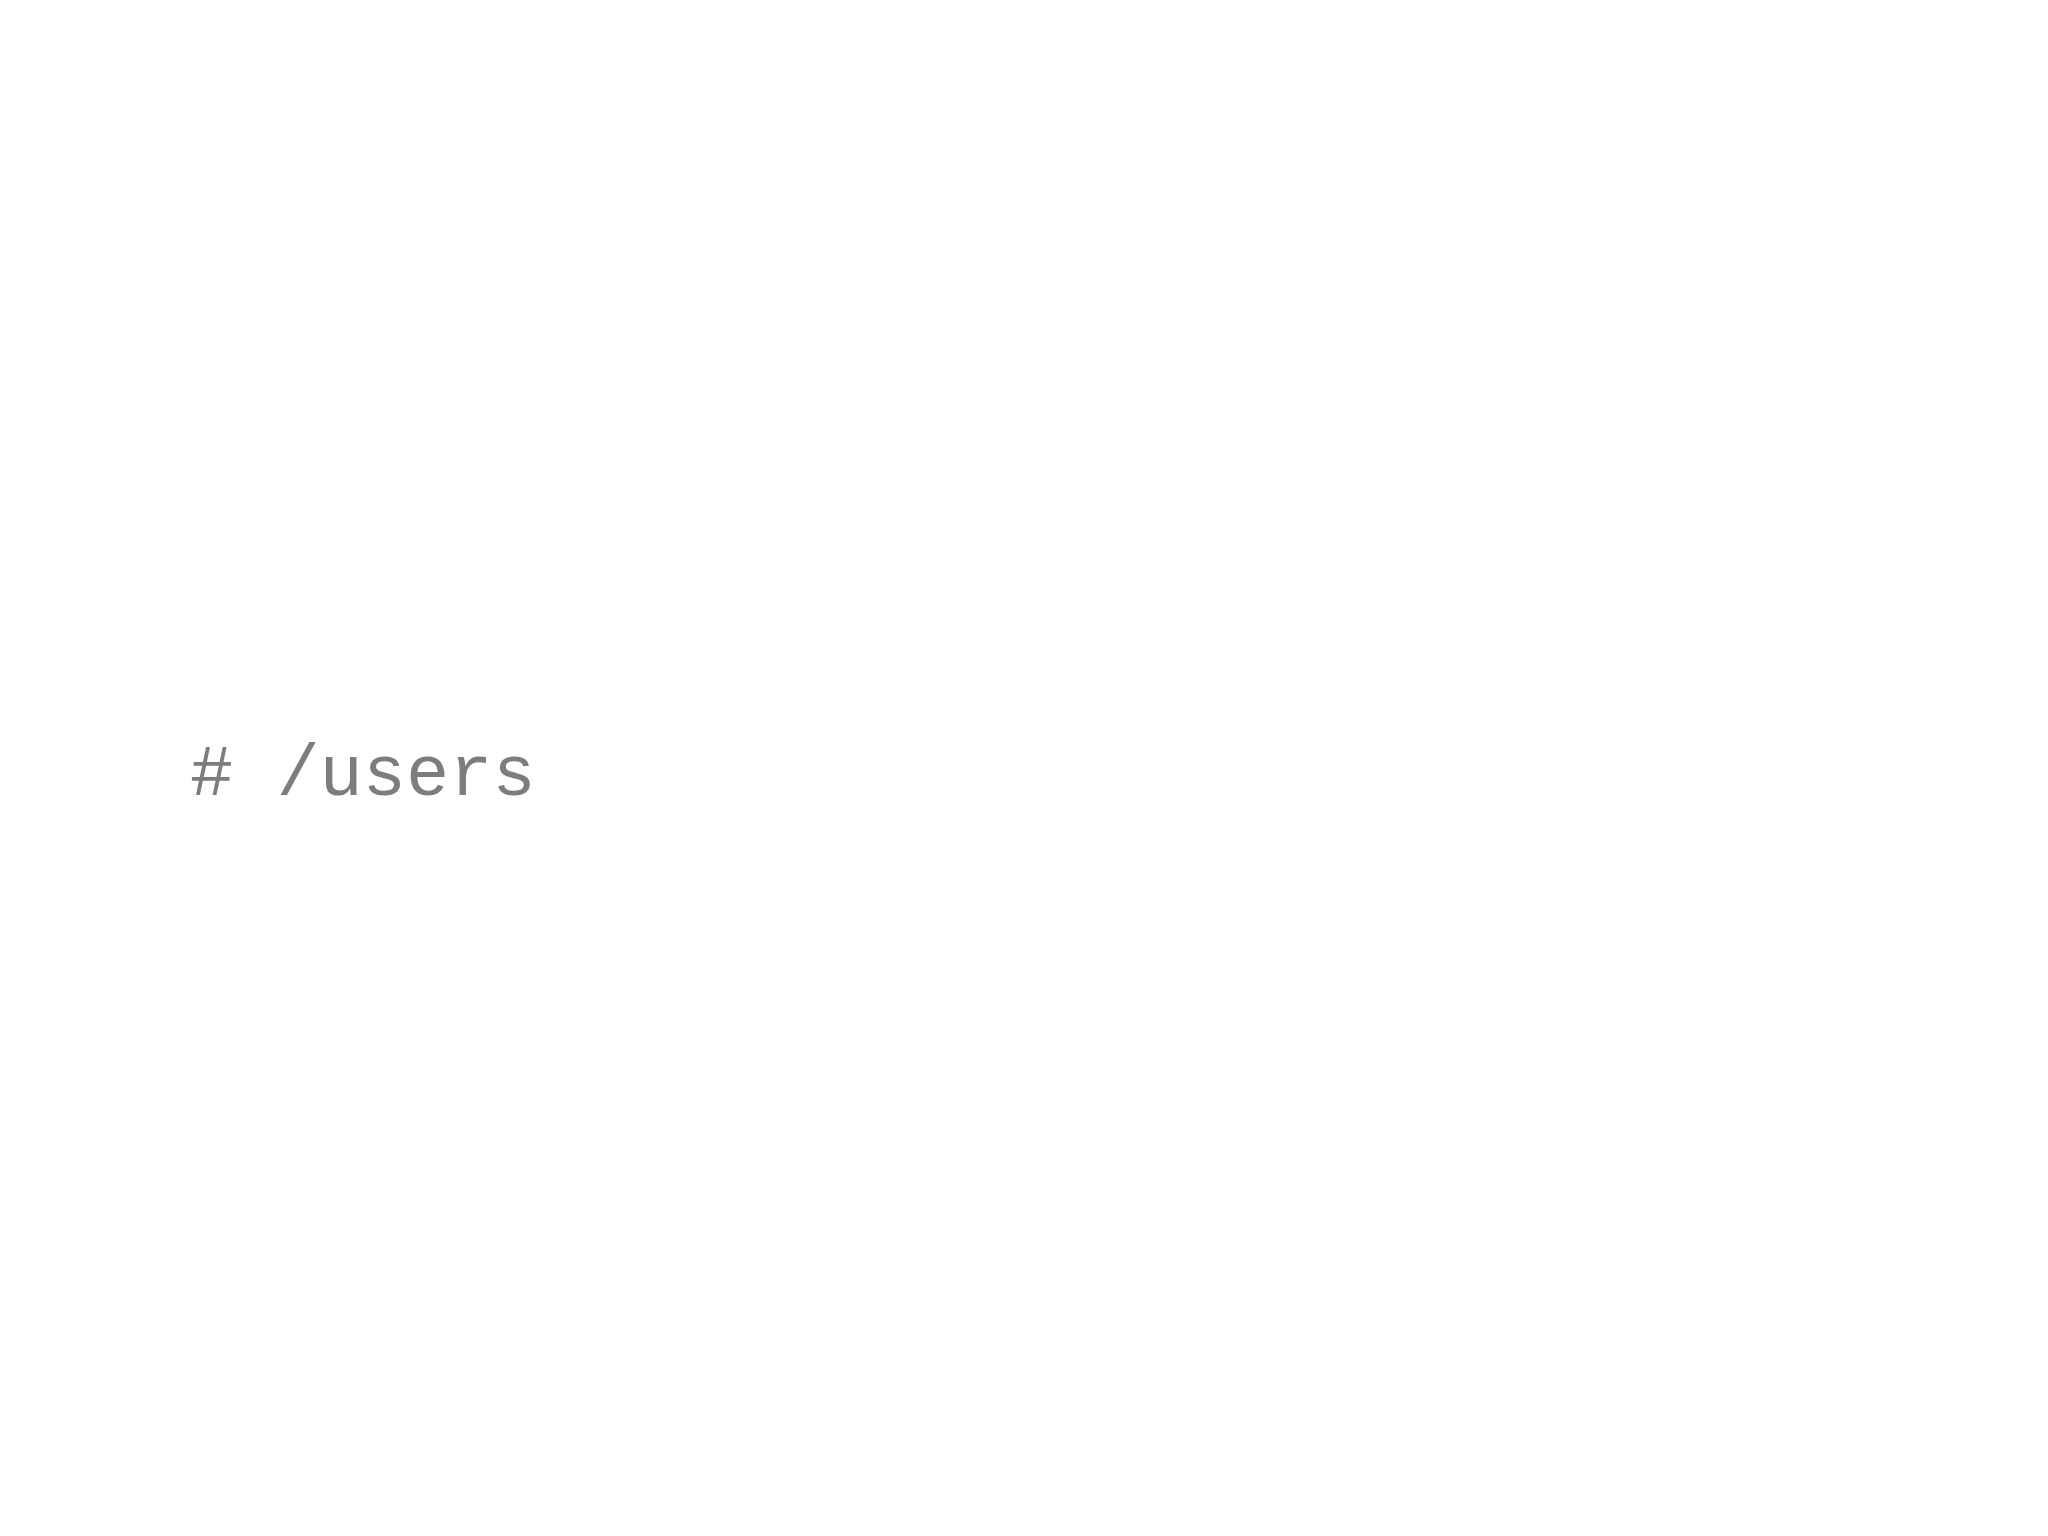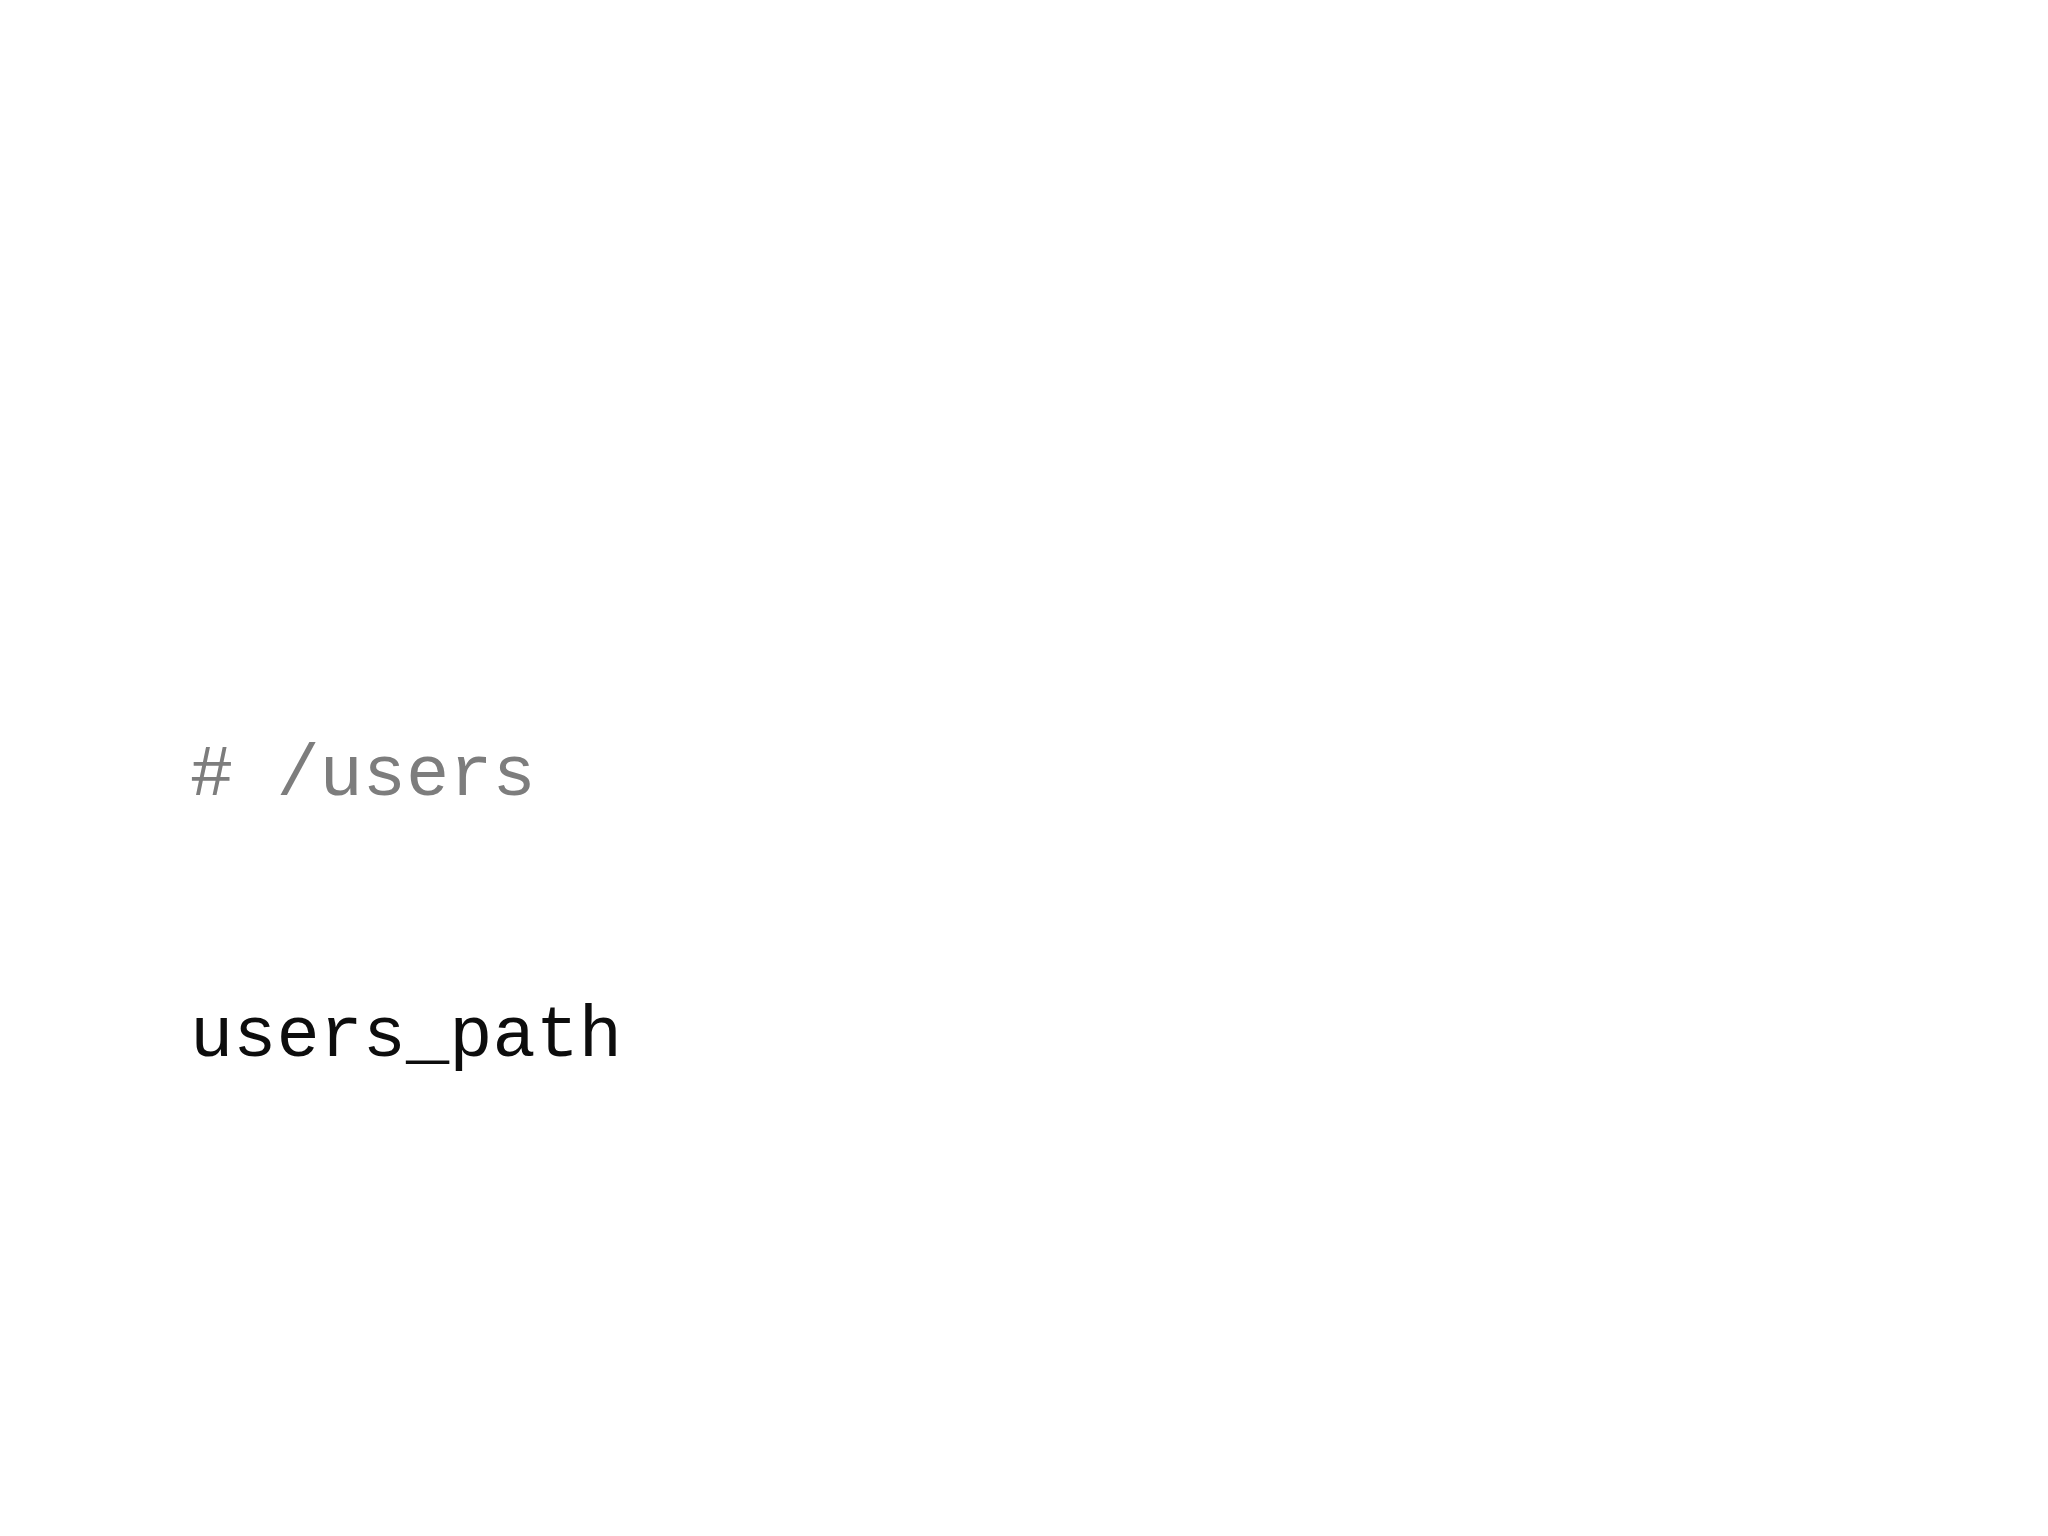--- a/index.html
+++ b/index.html
@@ -55,21 +55,20 @@
   }
 </style>
 </head>
 <body>
 
 <div class="slide">
   <div class="code-area">
 
     <div class="code-block">
       <div class="line comment"><span># /users</span></div>
-      <div class="line code"><span class="ident">users_path</span><span class="paren"></span><span class="ident"></span><span class="paren"></span></div>
     </div>
 
     
 
     
 
     
 
   </div>
 </div>

